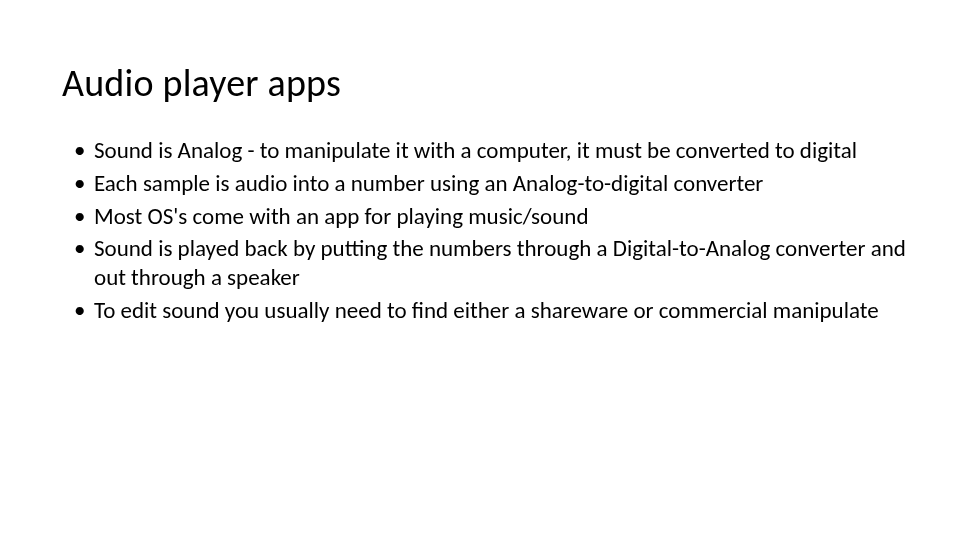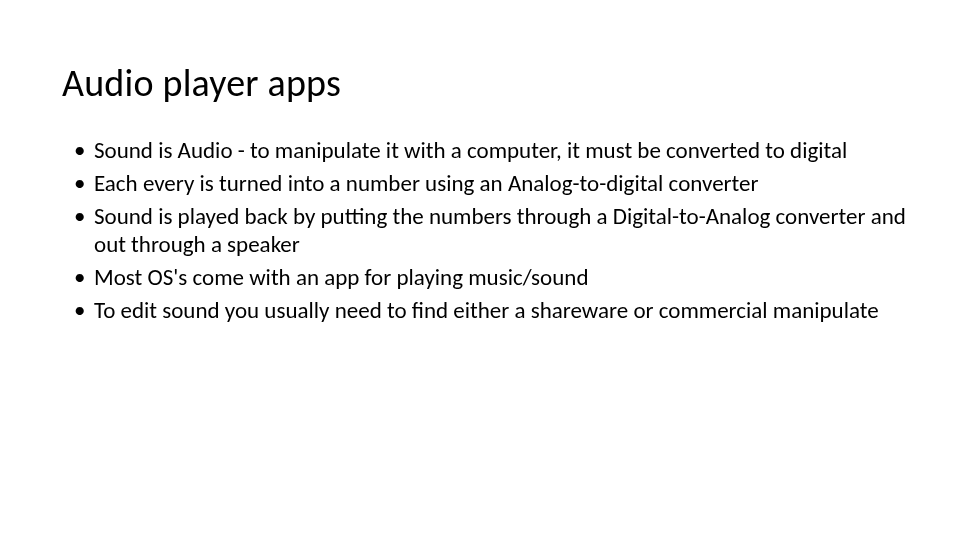--- a/index.html
+++ b/index.html
@@ -43,19 +43,19 @@
     top: 0;
     font-size: 23px;
   }
 </style>
 </head>
 <body>
 
 <div class="slide">
   <h1 class="title">Audio player apps</h1>
   <ul class="bullets">
-    <li>Sound is Audio  - to manipulate it with a computer, it must be converted to digital</li>
-    <li>Each every is turned into a number using an Analog-to-digital converter</li>
+    <li>Sound is Analog  - to manipulate it with a computer, it must be converted to digital</li>
+    <li>Each sample is audio into a number using an Analog-to-digital converter</li>
+    <li>Most OS's come with an app for playing music/sound</li>
     <li>Sound is played back by putting the numbers through a Digital-to-Analog converter and out through a speaker</li>
-    <li>Most OS's come with an app for playing music/sound</li>
     <li>To edit sound you usually need to find either a shareware or commercial manipulate</li>
   </ul>
 </div>
 
 </body></html>

